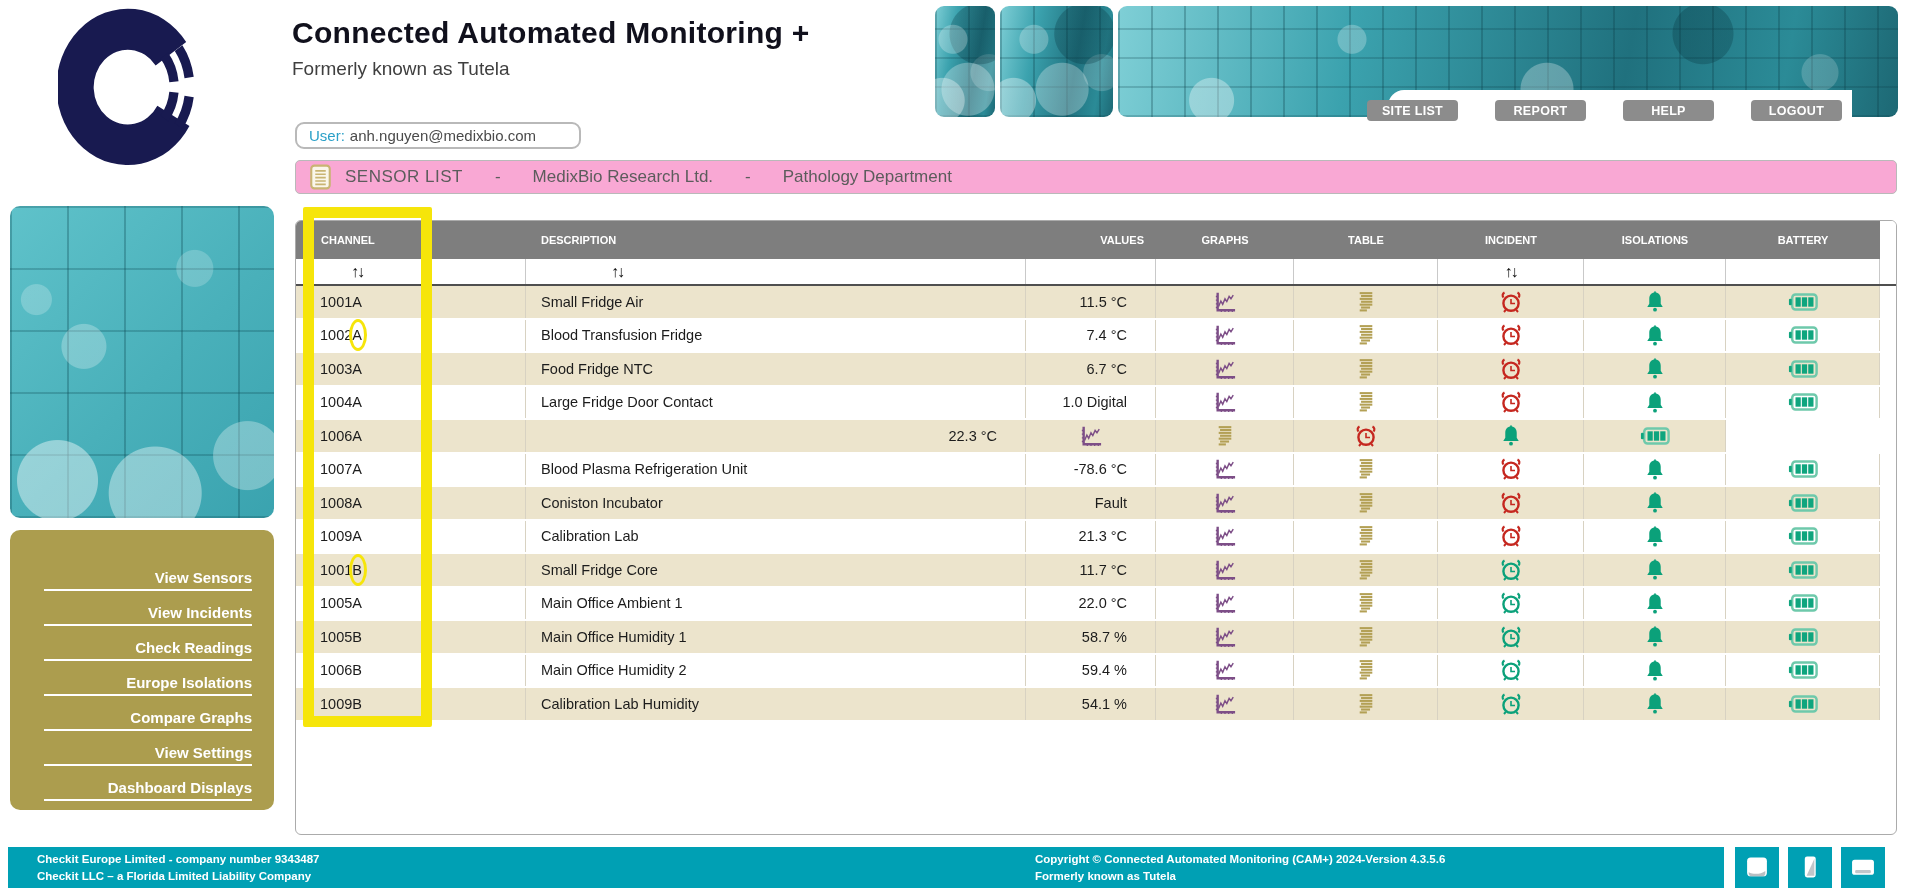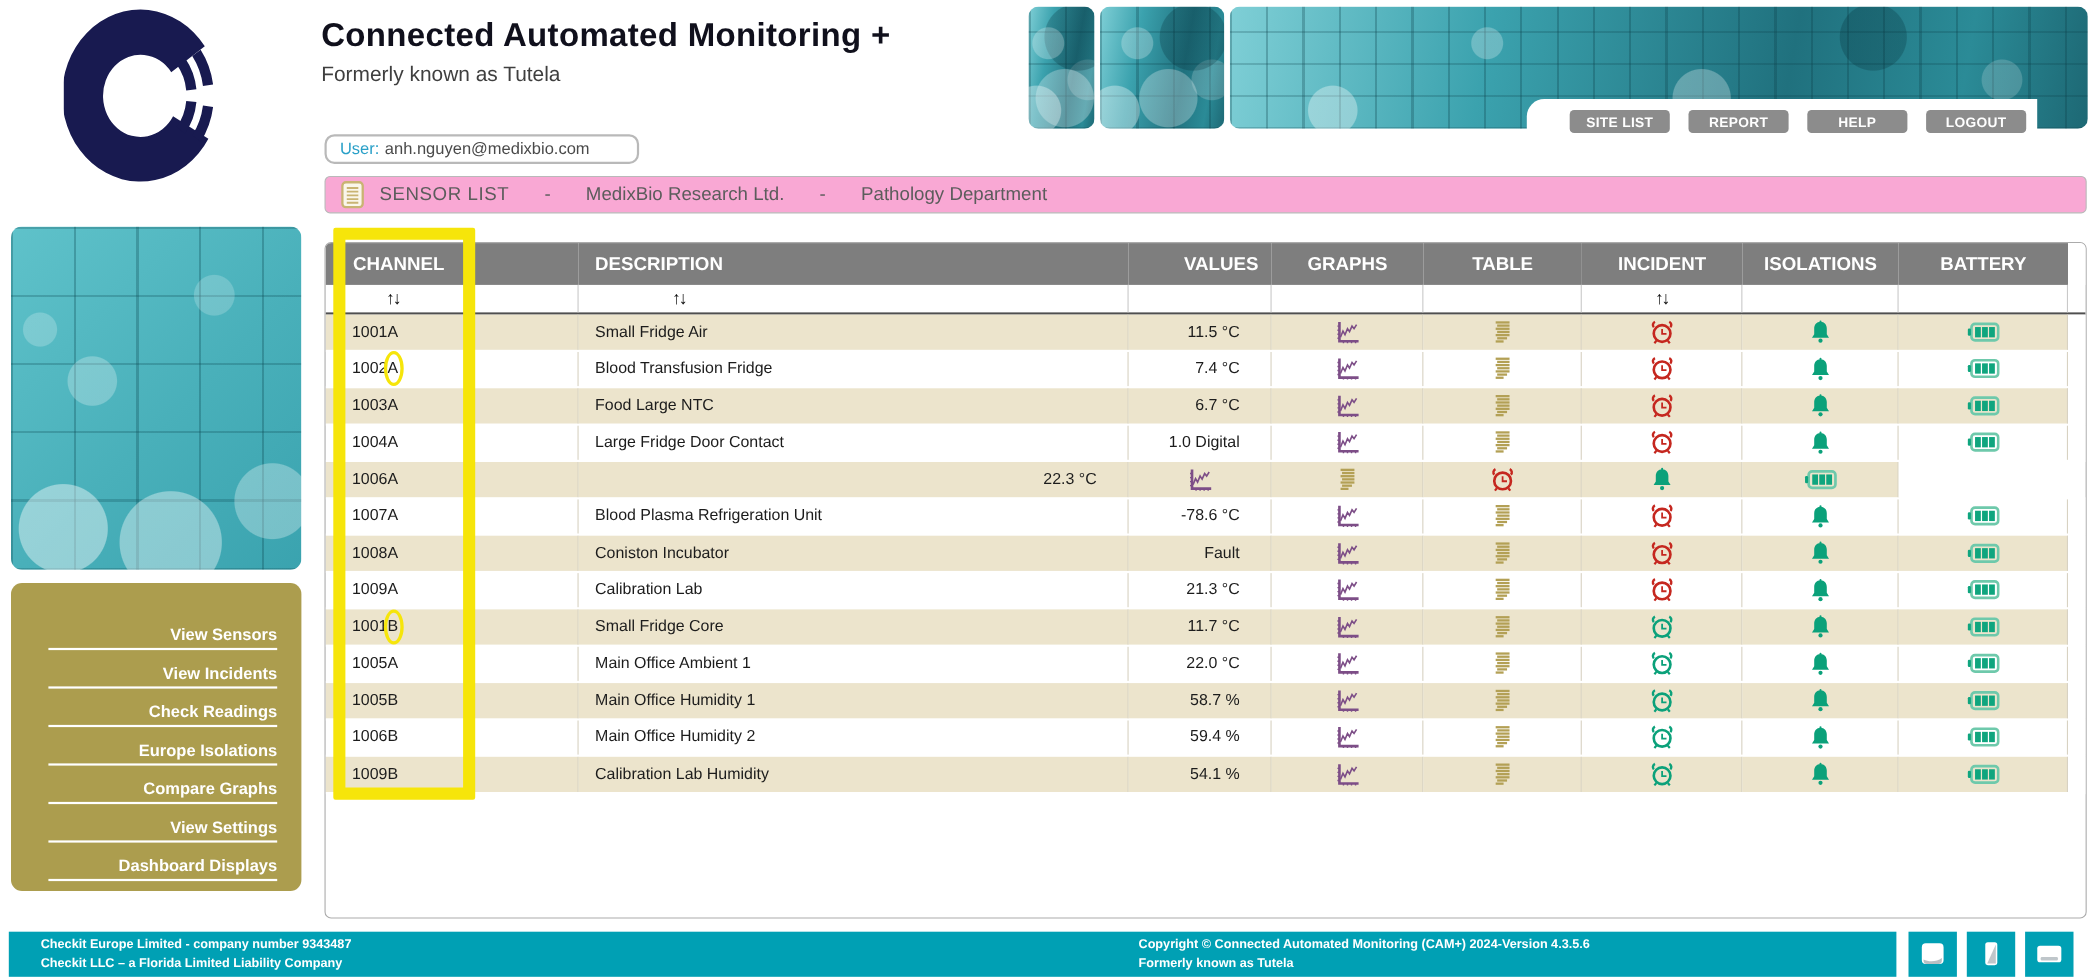--- a/index.html
+++ b/index.html
@@ -30,21 +30,21 @@
       radial-gradient(circle at 75% 25%, rgba(0,40,50,.25) 0 30px, rgba(0,40,50,0) 31px),
       radial-gradient(circle at 90% 60%, rgba(255,255,255,.18) 0 18px, rgba(255,255,255,0) 19px),
       repeating-linear-gradient(90deg, rgba(10,60,70,.28) 0 2px, rgba(0,0,0,0) 2px 33px),
       repeating-linear-gradient(0deg, rgba(10,60,70,.22) 0 2px, rgba(0,0,0,0) 2px 29px),
       linear-gradient(100deg,#7fcfd6 0%,#3ba2ae 30%,#20717e 65%,#2b8b97 85%,#1d6874 100%);}
   #banner-1{left:935px;width:60px;}
   #banner-2{left:1000px;width:113px;}
   #banner-3{left:1118px;width:780px;}
 
   #nav-strip{left:1388px;top:90px;width:464px;height:31px;background:#fff;border-radius:16px 0 0 0;
-    display:flex;align-items:flex-end;justify-content:flex-end;gap:17px;padding-right:10px;box-sizing:border-box;}
+    display:flex;align-items:flex-end;justify-content:flex-end;gap:37px;padding-right:10px;box-sizing:border-box;}
   .nav-btn{height:21px;min-width:91px;padding:0 12px;background:#8c8c8c;border:none;border-radius:4px;
     color:#fff;font-weight:bold;font-size:12.5px;font-family:inherit;letter-spacing:.3px;display:flex;
     align-items:center;justify-content:center;cursor:pointer;}
 
   
   #side-pattern{left:10px;top:206px;width:264px;height:312px;border-radius:10px;
     background:
       radial-gradient(circle at 18% 88%, rgba(255,255,255,.42) 0 40px, rgba(255,255,255,0) 41px),
       radial-gradient(circle at 55% 92%, rgba(255,255,255,.38) 0 46px, rgba(255,255,255,0) 47px),
       radial-gradient(circle at 90% 80%, rgba(255,255,255,.30) 0 34px, rgba(255,255,255,0) 35px),
@@ -58,21 +58,21 @@
     box-sizing:border-box;padding-top:26px;}
   .menu-item{height:35px;margin:0 22px 0 34px;border-bottom:2px solid #fff;display:flex;
     align-items:flex-end;justify-content:flex-end;padding-bottom:3px;box-sizing:border-box;
     color:#fff;font-weight:bold;font-size:15px;cursor:pointer;}
 
   
   #sensor-table{left:295px;top:220px;width:1602px;height:615px;border:1px solid #ababab;
     border-radius:6px;background:#fff;box-sizing:border-box;overflow:hidden;}
   .grid9{display:grid;grid-template-columns:230px 500px 130px 138px 144px 146px 142px 154px 1fr;}
   #t-head{height:38px;}
-  #t-head>div{background:#7e7e7e;color:#fff;font-weight:bold;font-size:17px;display:flex;align-items:center;}
+  #t-head>div{background:#7e7e7e;color:#fff;font-weight:bold;font-size:11px;display:flex;align-items:center;}
   #t-head>div.gut{background:#fff;}
   #t-sort{height:25px;border-bottom:2px solid #4f4f4f;}
   #t-sort>div{display:flex;align-items:center;border-right:1px solid #c9c9c9;}
   #t-sort>div.gut{border-right:none;}
   .sort-arrows{font-weight:bold;font-size:16px;color:#111;letter-spacing:-2px;cursor:pointer;line-height:1;}
   .a0{padding-left:25px;} .a1{padding-left:15px;}
   .a2{justify-content:flex-end;padding-right:12px;}
   .a3,.a4,.a5,.a6,.a7{justify-content:center;}
   #t-sort .a0{padding-left:55px;} #t-sort .a1{padding-left:85px;}
   .t-row{height:33.5px;border-bottom:2px solid #fff;box-sizing:border-box;}
@@ -286,21 +286,21 @@
         <rect x="21.6" y="5" width="5.6" height="10" fill="#0fa57e"></rect>
       </svg>
     </div>
     <div class="gut"></div>
   </div>
 
   <div class="t-row grid9 beige">
     <div class="ch">
           <span>1003A</span>
         </div>
-    <div class="de">Food Large NTC</div>
+    <div class="de">Food Fridge NTC</div>
     <div class="va">6.7 °C</div>
     <div class="ce">
       <svg width="22" height="22" viewBox="0 0 24 24">
         <path d="M4 2v19h19" fill="none" stroke="#7d4e87" stroke-width="2.6"></path>
         <path d="M2 6h2M2 10h2M2 14h2M2 18h2M8 21v2M12 21v2M16 21v2M20 21v2" stroke="#7d4e87" stroke-width="1.4"></path>
         <path d="M5 17l2.5-6 2 3.5 2.5-6 2 3 2.5-5.5 2 2.5 2.5-4" fill="none" stroke="#7d4e87" stroke-width="1.6"></path>
       </svg>
     </div>
     <div class="ce">
       <svg width="18" height="22" viewBox="0 0 20 24" fill="#b3a055">

